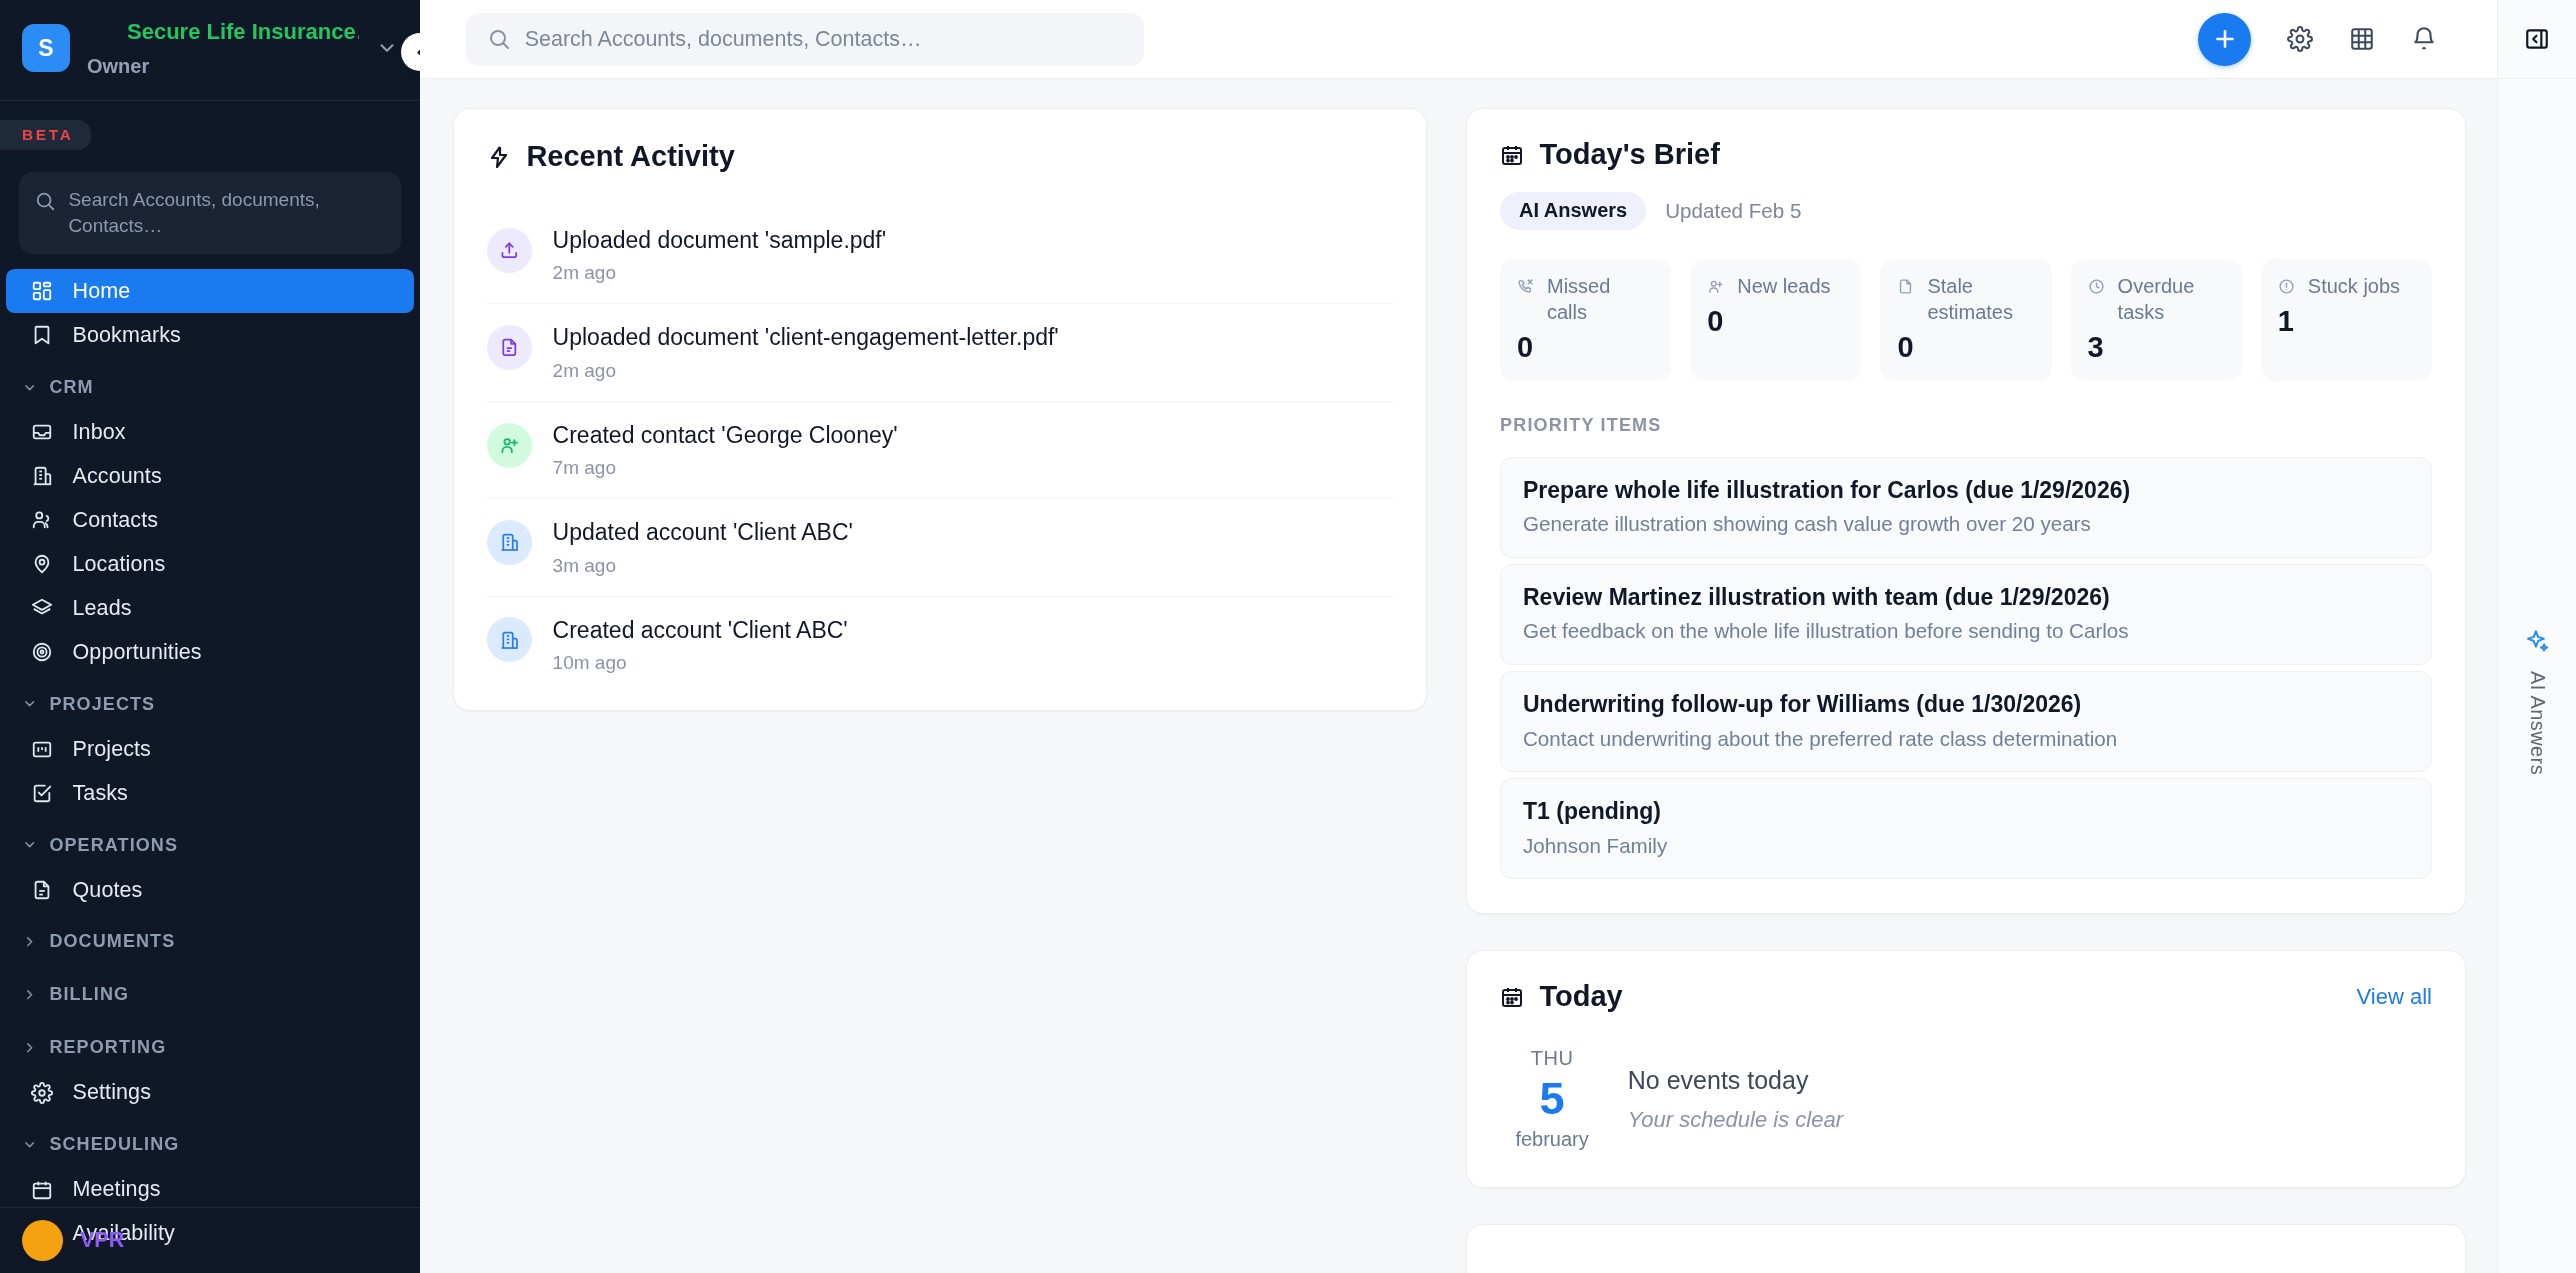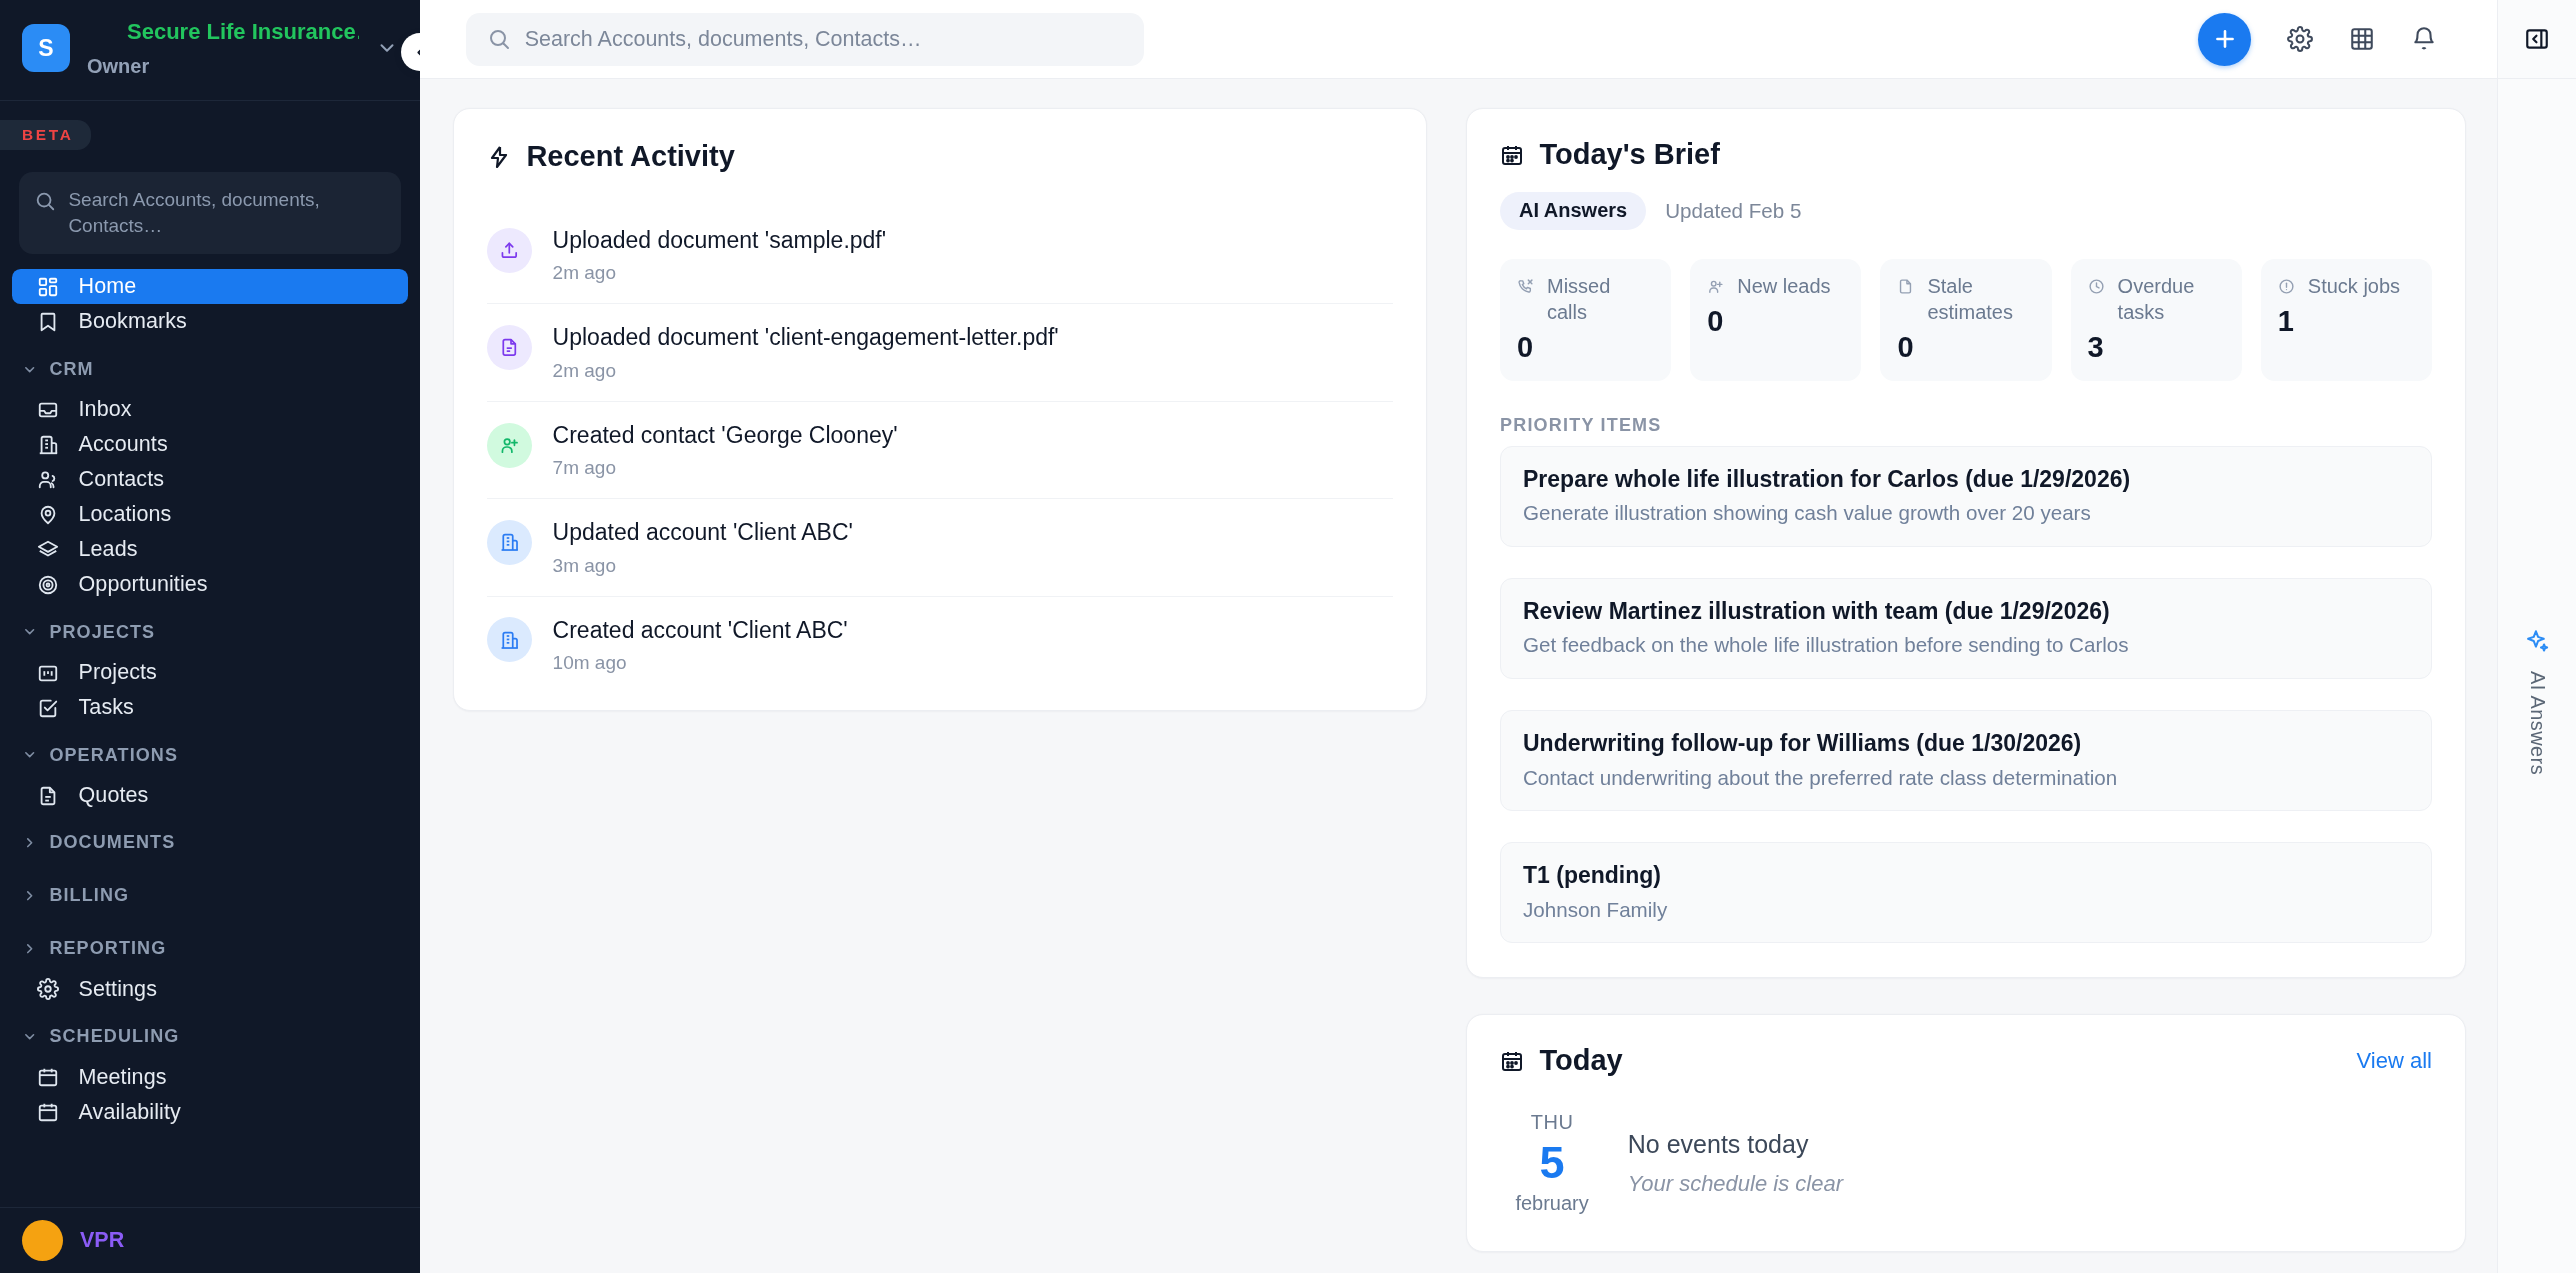--- a/index.html
+++ b/index.html
@@ -49,21 +49,21 @@
     background: #1b2434; border-radius: 13.7px;
     display: flex; align-items: flex-start; gap: 12px;
     padding: 15.4px 15.4px;
   }
   .side-search .ic { flex: 0 0 auto; color: #8b99ae; padding-top: 2.6px; }
   .side-search .ph { font-size: 19px; color: #8b99ae; line-height: 1.35; }
 
   .nav { margin-top: 15.4px; }
   .nav-item {
     display: flex; align-items: center; gap: 17px;
-    height: 35px; padding: 0 22px; margin: 0 12px;
+    height: 44px; padding: 0 22px; margin: 0 6px;
     border-radius: 8.6px; cursor: pointer;
     color: #e6ebf2;
   }
   .nav-item .nicon { flex: 0 0 27.5px; display: flex; align-items: center; justify-content: center; color: #dfe6ef; }
   .nav-item .nlabel { font-size: 21.5px; font-weight: 500; letter-spacing: 0.1px; }
   .nav-item.active { background: #1a7af0; }
   .nav-item.active .nlabel, .nav-item.active .nicon { color: #fff; }
 
   .nav-group {
     display: flex; align-items: center; gap: 12px;
@@ -169,21 +169,21 @@
   }
   .stat-head { display: flex; align-items: flex-start; gap: 13px; }
   .stat-ic { flex: 0 0 auto; color: #94a0b3; padding-top: 3.4px; display: flex; }
   .stat-label { font-size: 20px; color: #6b7a90; line-height: 1.28; }
   .stat-val { font-size: 29px; font-weight: 700; color: #101828; margin-top: 5.1px; }
 
   .pi-head {
     font-size: 18px; font-weight: 600; color: #8a94a6;
     letter-spacing: 1.2px; margin-top: 34px;
   }
-  .pi-list { margin-top: 10px; display: flex; flex-direction: column; gap: 31px; }
+  .pi-list { margin-top: 21px; display: flex; flex-direction: column; gap: 6px; }
   .pi-item {
     background: #f9fafb; border: 0.9px solid #eef0f4; border-radius: 12px;
     padding: 19px 22px 20.6px 22px; cursor: pointer;
   }
   .pi-title { font-size: 23px; font-weight: 700; color: #101828; }
   .pi-sub { font-size: 20.6px; color: #70809a; margin-top: 8.6px; }
 
   .today-card { padding: 29px 33px 36px 33px; }
   .today-head { display: flex; align-items: center; justify-content: space-between; }
   .view-all { font-size: 22px; color: #1a7af0; cursor: pointer; }

